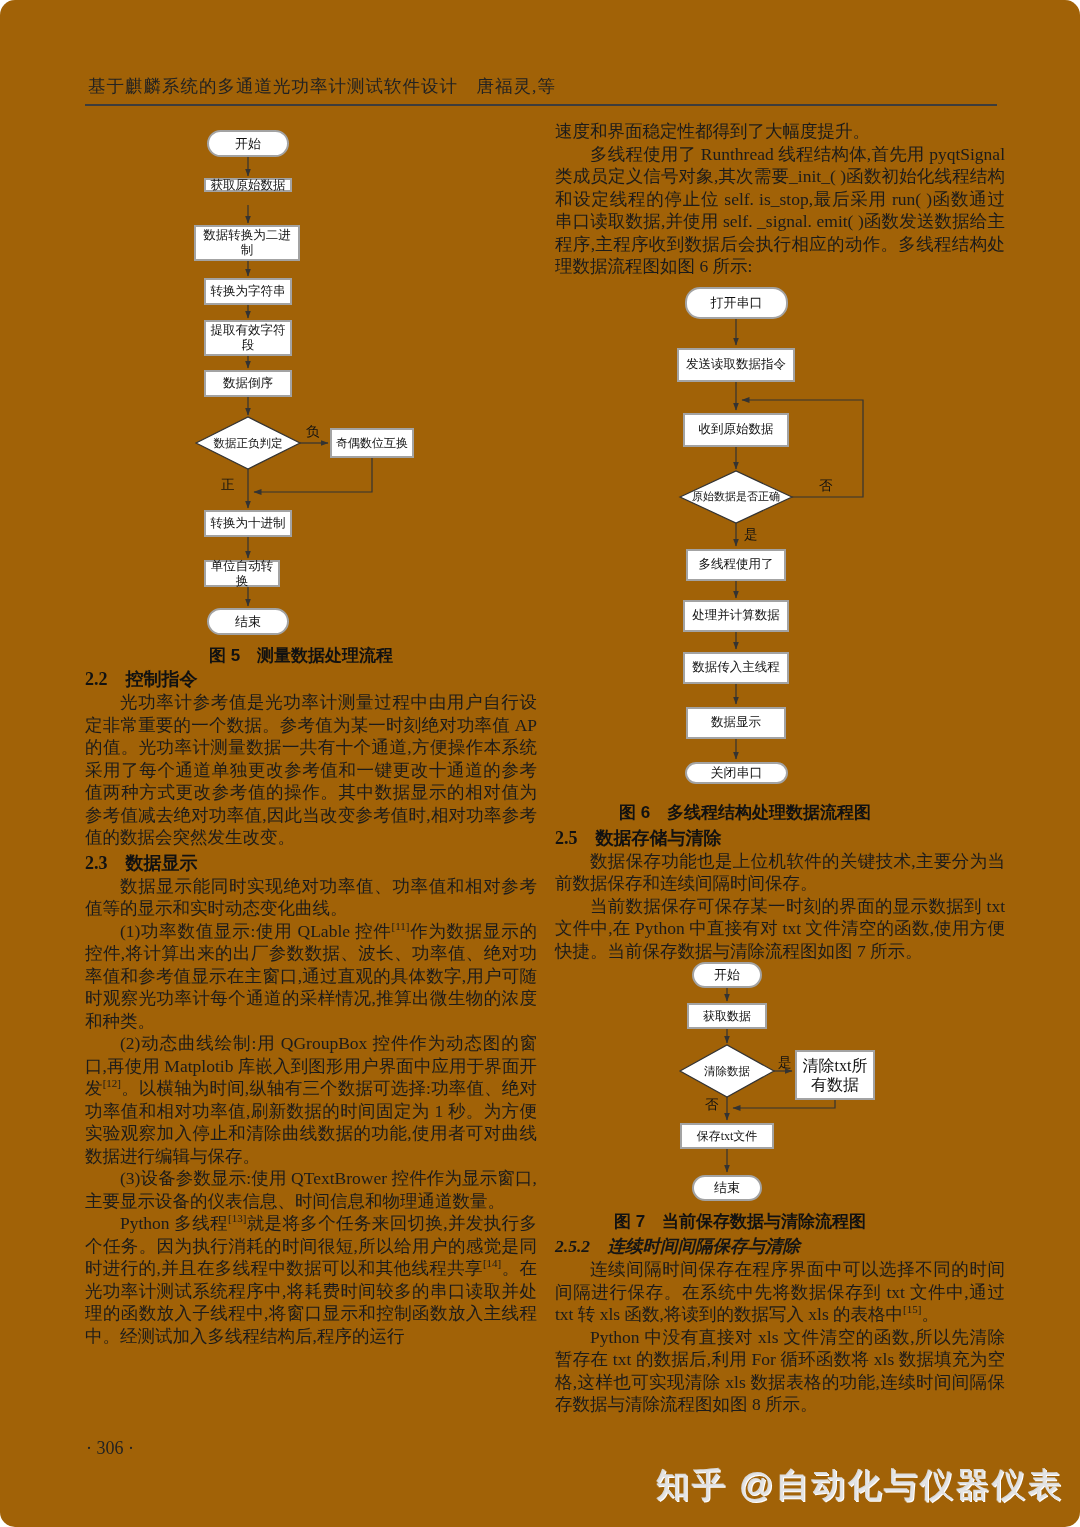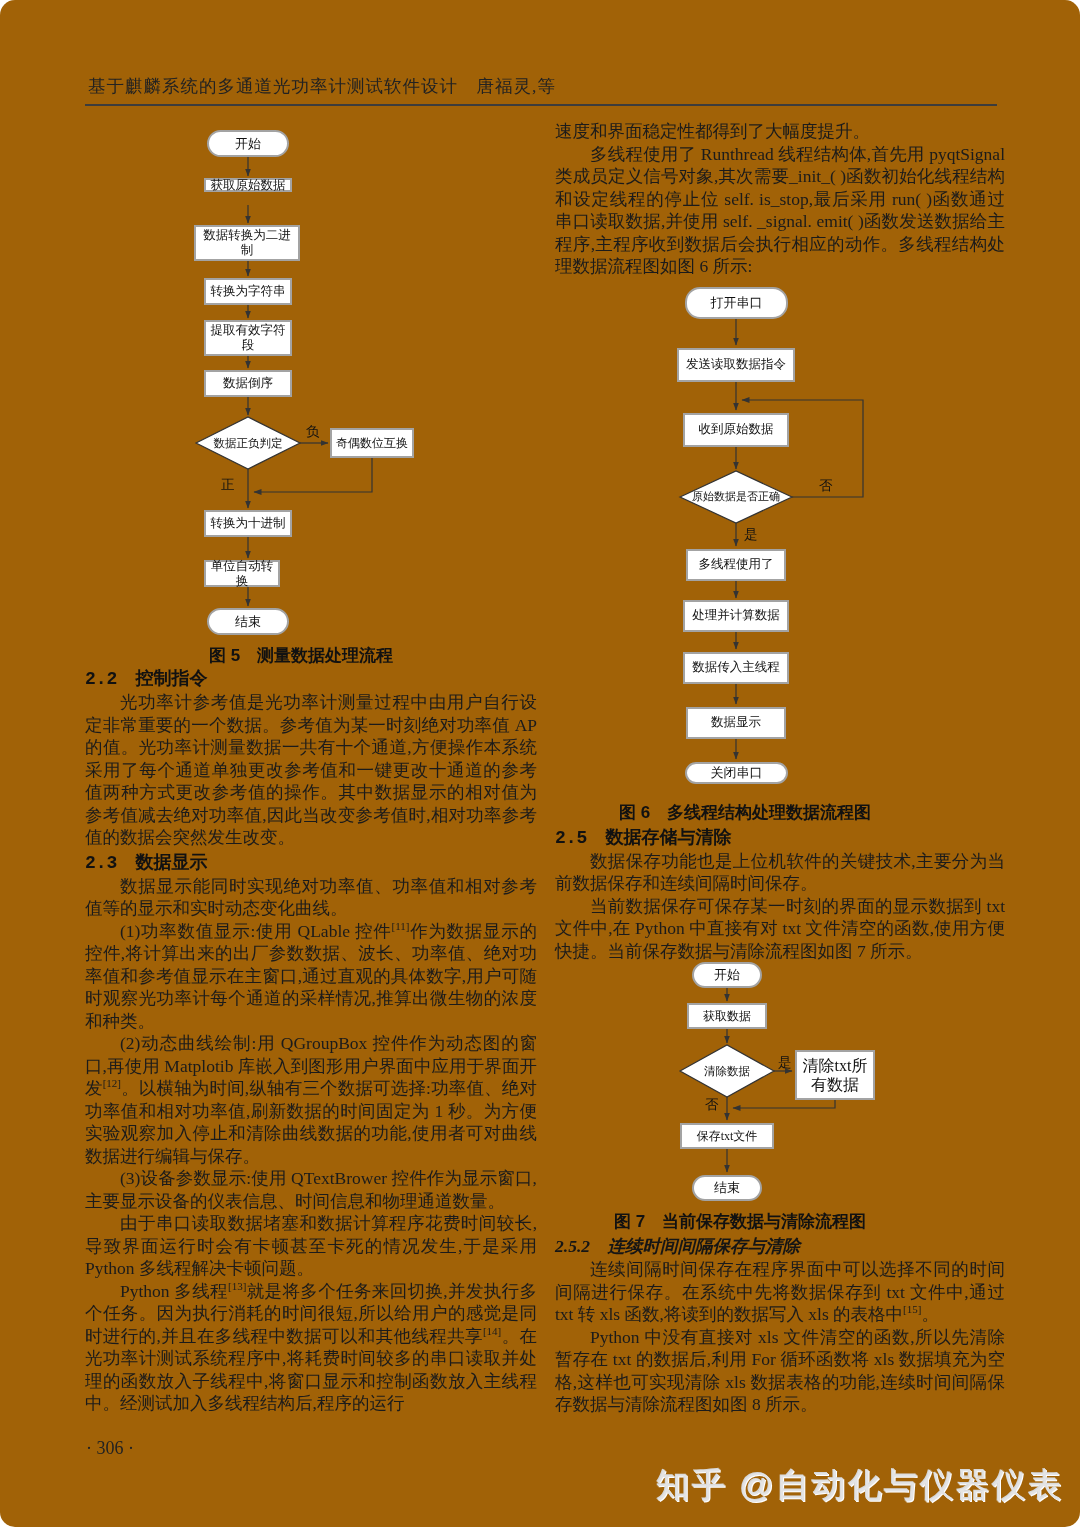--- a/index.html
+++ b/index.html
@@ -14,21 +14,21 @@
 
   
   .col { position:absolute; }
   .col-left  { left:85px;  top:125px; width:452px; }
   .col-right { left:555px; top:120px; width:450px; }
 
   
   p.body { margin:0; font-size:17.5px; line-height:22.5px; text-align:justify; color:#1b1b1b; }
   p.ind { text-indent:2em; }
   sup { font-size:11px; line-height:0; }
-  .h2 { margin:0; font-family:Liberation Mono, monospace; font-weight:bold;
+  .h2 { margin:0; font-family:Liberation Serif, serif; font-weight:bold;
         font-size:18px; line-height:23px; color:#111; }
   .h3kai { margin:0; font-style:italic; font-size:17.5px; line-height:23px; color:#151515; }
   .figcap { font-family:"Liberation Sans","DejaVu Sans",sans-serif; font-weight:bold;
             font-size:17px; line-height:22px; text-align:center; color:#111; }
   .mt1{margin-top:1px;} .mt2{margin-top:2px;} .mt3{margin-top:3px;}
 
   
   .canvas { position:relative; width:100%; }
   .cv5 { height:512px; margin-top:5px; }
   .cv6 { height:512px; margin-top:9px; }
@@ -105,21 +105,20 @@
 
     <h2 class="h2 mt1">2.2　控制指令</h2>
     <p class="body ind rich">光功率计参考值是光功率计测量过程中由用户自行设定非常重要的一个数据。参考值为某一时刻绝对功率值 AP 的值。光功率计测量数据一共有十个通道,方便操作本系统采用了每个通道单独更改参考值和一键更改十通道的参考值两种方式更改参考值的操作。其中数据显示的相对值为参考值减去绝对功率值,因此当改变参考值时,相对功率参考值的数据会突然发生改变。</p>
 
     <h2 class="h2 mt3">2.3　数据显示</h2>
     <p class="body ind rich">数据显示能同时实现绝对功率值、功率值和相对参考值等的显示和实时动态变化曲线。</p>
     <p class="body ind rich">(1)功率数值显示:使用 QLable 控件<sup>[11]</sup>作为数据显示的控件,将计算出来的出厂参数数据、波长、功率值、绝对功率值和参考值显示在主窗口,通过直观的具体数字,用户可随时观察光功率计每个通道的采样情况,推算出微生物的浓度和种类。</p>
     <p class="body ind rich">(2)动态曲线绘制:用 QGroupBox 控件作为动态图的窗口,再使用 Matplotib 库嵌入到图形用户界面中应用于界面开发<sup>[12]</sup>。以横轴为时间,纵轴有三个数据可选择:功率值、绝对功率值和相对功率值,刷新数据的时间固定为 1 秒。为方便实验观察加入停止和清除曲线数据的功能,使用者可对曲线数据进行编辑与保存。</p>
     <p class="body ind rich">(3)设备参数显示:使用 QTextBrower 控件作为显示窗口,主要显示设备的仪表信息、时间信息和物理通道数量。</p>
 
-    <p class="body ind rich">由于串口读取数据堵塞和数据计算程序花费时间较长,导致界面运行时会有卡顿甚至卡死的情况发生,于是采用 Python 多线程解决卡顿问题。</p>
     <p class="body ind rich">Python 多线程<sup>[13]</sup>就是将多个任务来回切换,并发执行多个任务。因为执行消耗的时间很短,所以给用户的感觉是同时进行的,并且在多线程中数据可以和其他线程共享<sup>[14]</sup>。在光功率计测试系统程序中,将耗费时间较多的串口读取并处理的函数放入子线程中,将窗口显示和控制函数放入主线程中。经测试加入多线程结构后,程序的运行</p>
   </div>
 
   <div class="col col-right">
     <p class="body rich">速度和界面稳定性都得到了大幅度提升。</p>
     <p class="body ind rich">多线程使用了 Runthread 线程结构体,首先用 pyqtSignal 类成员定义信号对象,其次需要_init_( )函数初始化线程结构和设定线程的停止位 self. is_stop,最后采用 run( )函数通过串口读取数据,并使用 self. _signal. emit( )函数发送数据给主程序,主程序收到数据后会执行相应的动作。多线程结构处理数据流程图如图 6 所示:</p>
 
     <div class="canvas cv6">
       <svg class="conn" width="450" height="512">
         <defs>

